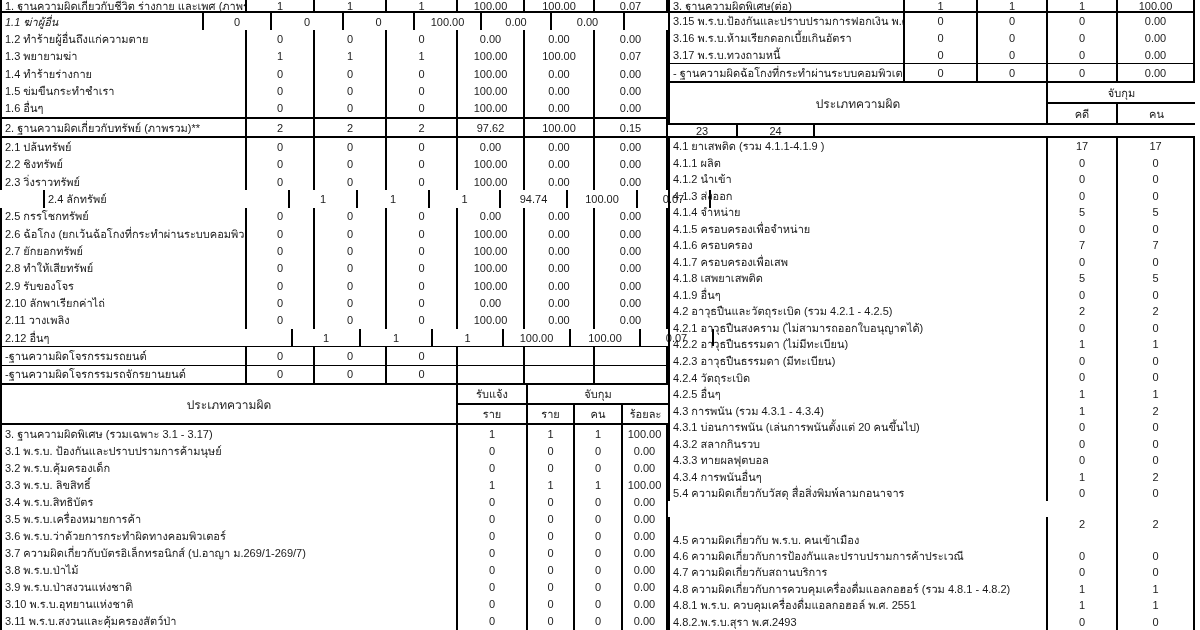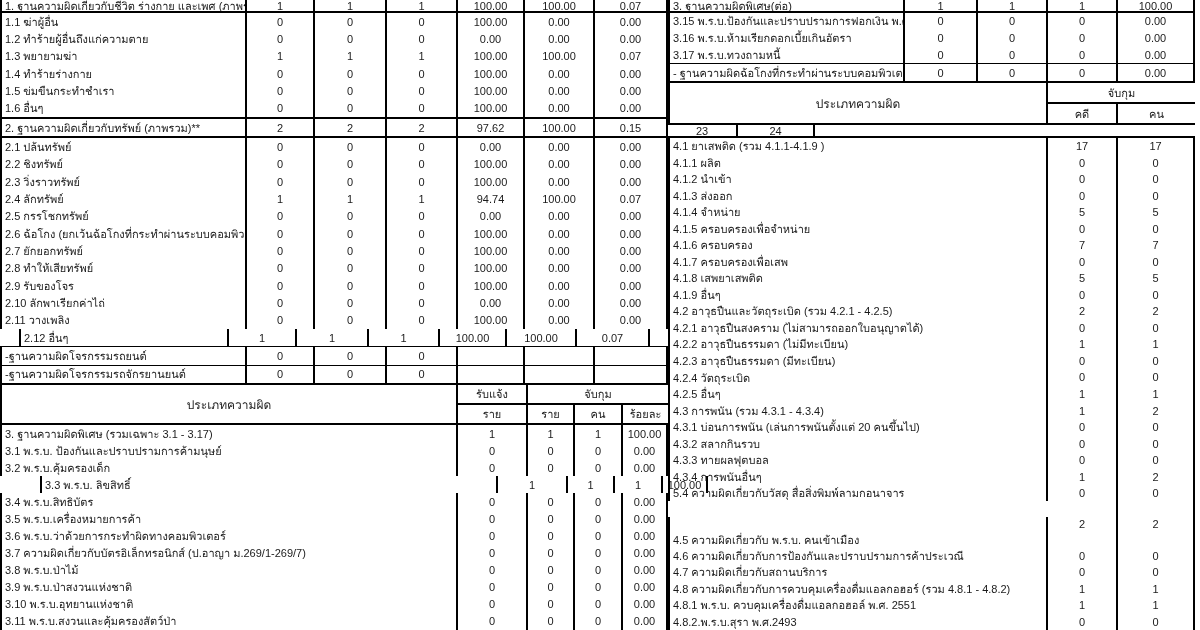--- a/index.html
+++ b/index.html
@@ -44,21 +44,21 @@
       <div class="row cut">
         <div class="cell lab" style="width: 247px;">1. ฐานความผิดเกี่ยวกับชีวิต ร่างกาย และเพศ (ภาพรวม)*</div>
         <div class="cell num" style="width: 68px;">1</div>
         <div class="cell num" style="width: 72px;">1</div>
         <div class="cell num" style="width: 71px;">1</div>
         <div class="cell num" style="width: 67px;">100.00</div>
         <div class="cell num" style="width: 70px;">100.00</div>
         <div class="cell num" style="width: 73px;">0.07</div>
       </div>
       <div class="row">
-        <div class="cell lab" style="width: 247px;">1.1 ฆ่าผู้อื่น</div>
+        <div class="cell lab" style="width: 204px; font-style: italic;">1.1 ฆ่าผู้อื่น</div>
         <div class="cell num" style="width: 68px;">0</div>
         <div class="cell num" style="width: 72px;">0</div>
         <div class="cell num" style="width: 71px;">0</div>
         <div class="cell num" style="width: 67px;">100.00</div>
         <div class="cell num" style="width: 70px;">0.00</div>
         <div class="cell num" style="width: 73px;">0.00</div>
       </div>
       <div class="row">
         <div class="cell lab" style="width: 247px;">1.2 ทำร้ายผู้อื่นถึงแก่ความตาย</div>
         <div class="cell num" style="width: 68px;">0</div>
@@ -134,21 +134,21 @@
       <div class="row">
         <div class="cell lab" style="width: 247px;">2.3 วิ่งราวทรัพย์</div>
         <div class="cell num" style="width: 68px;">0</div>
         <div class="cell num" style="width: 72px;">0</div>
         <div class="cell num" style="width: 71px;">0</div>
         <div class="cell num" style="width: 67px;">100.00</div>
         <div class="cell num" style="width: 70px;">0.00</div>
         <div class="cell num" style="width: 73px;">0.00</div>
       </div>
       <div class="row">
-        <div class="cell lab" style="width: 247px;">2.4 ลักทรัพย์</div>
+        <div class="cell lab" style="width: 247px; margin-left: 43px;">2.4 ลักทรัพย์</div>
         <div class="cell num" style="width: 68px;">1</div>
         <div class="cell num" style="width: 72px;">1</div>
         <div class="cell num" style="width: 71px;">1</div>
         <div class="cell num" style="width: 67px;">94.74</div>
         <div class="cell num" style="width: 70px;">100.00</div>
         <div class="cell num" style="width: 73px;">0.07</div>
       </div>
       <div class="row">
         <div class="cell lab" style="width: 247px;">2.5 กรรโชกทรัพย์</div>
         <div class="cell num" style="width: 68px;">0</div>
@@ -206,21 +206,21 @@
       <div class="row">
         <div class="cell lab" style="width: 247px;">2.11 วางเพลิง</div>
         <div class="cell num" style="width: 68px;">0</div>
         <div class="cell num" style="width: 72px;">0</div>
         <div class="cell num" style="width: 71px;">0</div>
         <div class="cell num" style="width: 67px;">100.00</div>
         <div class="cell num" style="width: 70px;">0.00</div>
         <div class="cell num" style="width: 73px;">0.00</div>
       </div>
       <div class="row">
-        <div class="cell lab" style="width: 210px; margin-left: 19px;">2.12 อื่นๆ</div>
+        <div class="cell lab" style="width: 293px;">2.12 อื่นๆ</div>
         <div class="cell num" style="width: 68px;">1</div>
         <div class="cell num" style="width: 72px;">1</div>
         <div class="cell num" style="width: 71px;">1</div>
         <div class="cell num" style="width: 67px;">100.00</div>
         <div class="cell num" style="width: 70px;">100.00</div>
         <div class="cell num" style="width: 73px;">0.07</div>
       </div>
       <div class="row lined">
         <div class="cell lab" style="width: 247px;">-ฐานความผิดโจรกรรมรถยนต์</div>
         <div class="cell num" style="width: 68px;">0</div>
@@ -273,21 +273,21 @@
         <div class="cell num" style="width: 45px;">0.00</div>
       </div>
       <div class="row">
         <div class="cell lab" style="width: 458px;">3.2 พ.ร.บ.คุ้มครองเด็ก</div>
         <div class="cell num" style="width: 70px;">0</div>
         <div class="cell num" style="width: 47px;">0</div>
         <div class="cell num" style="width: 48px;">0</div>
         <div class="cell num" style="width: 45px;">0.00</div>
       </div>
       <div class="row">
-        <div class="cell lab" style="width: 458px; margin-left: 40px;">3.3 พ.ร.บ. ลิขสิทธิ์</div>
+        <div class="cell lab" style="width: 458px;">3.3 พ.ร.บ. ลิขสิทธิ์</div>
         <div class="cell num" style="width: 70px;">1</div>
         <div class="cell num" style="width: 47px;">1</div>
         <div class="cell num" style="width: 48px;">1</div>
         <div class="cell num" style="width: 45px;">100.00</div>
       </div>
       <div class="row">
         <div class="cell lab" style="width: 458px;">3.4 พ.ร.บ.สิทธิบัตร</div>
         <div class="cell num" style="width: 70px;">0</div>
         <div class="cell num" style="width: 47px;">0</div>
         <div class="cell num" style="width: 48px;">0</div>

